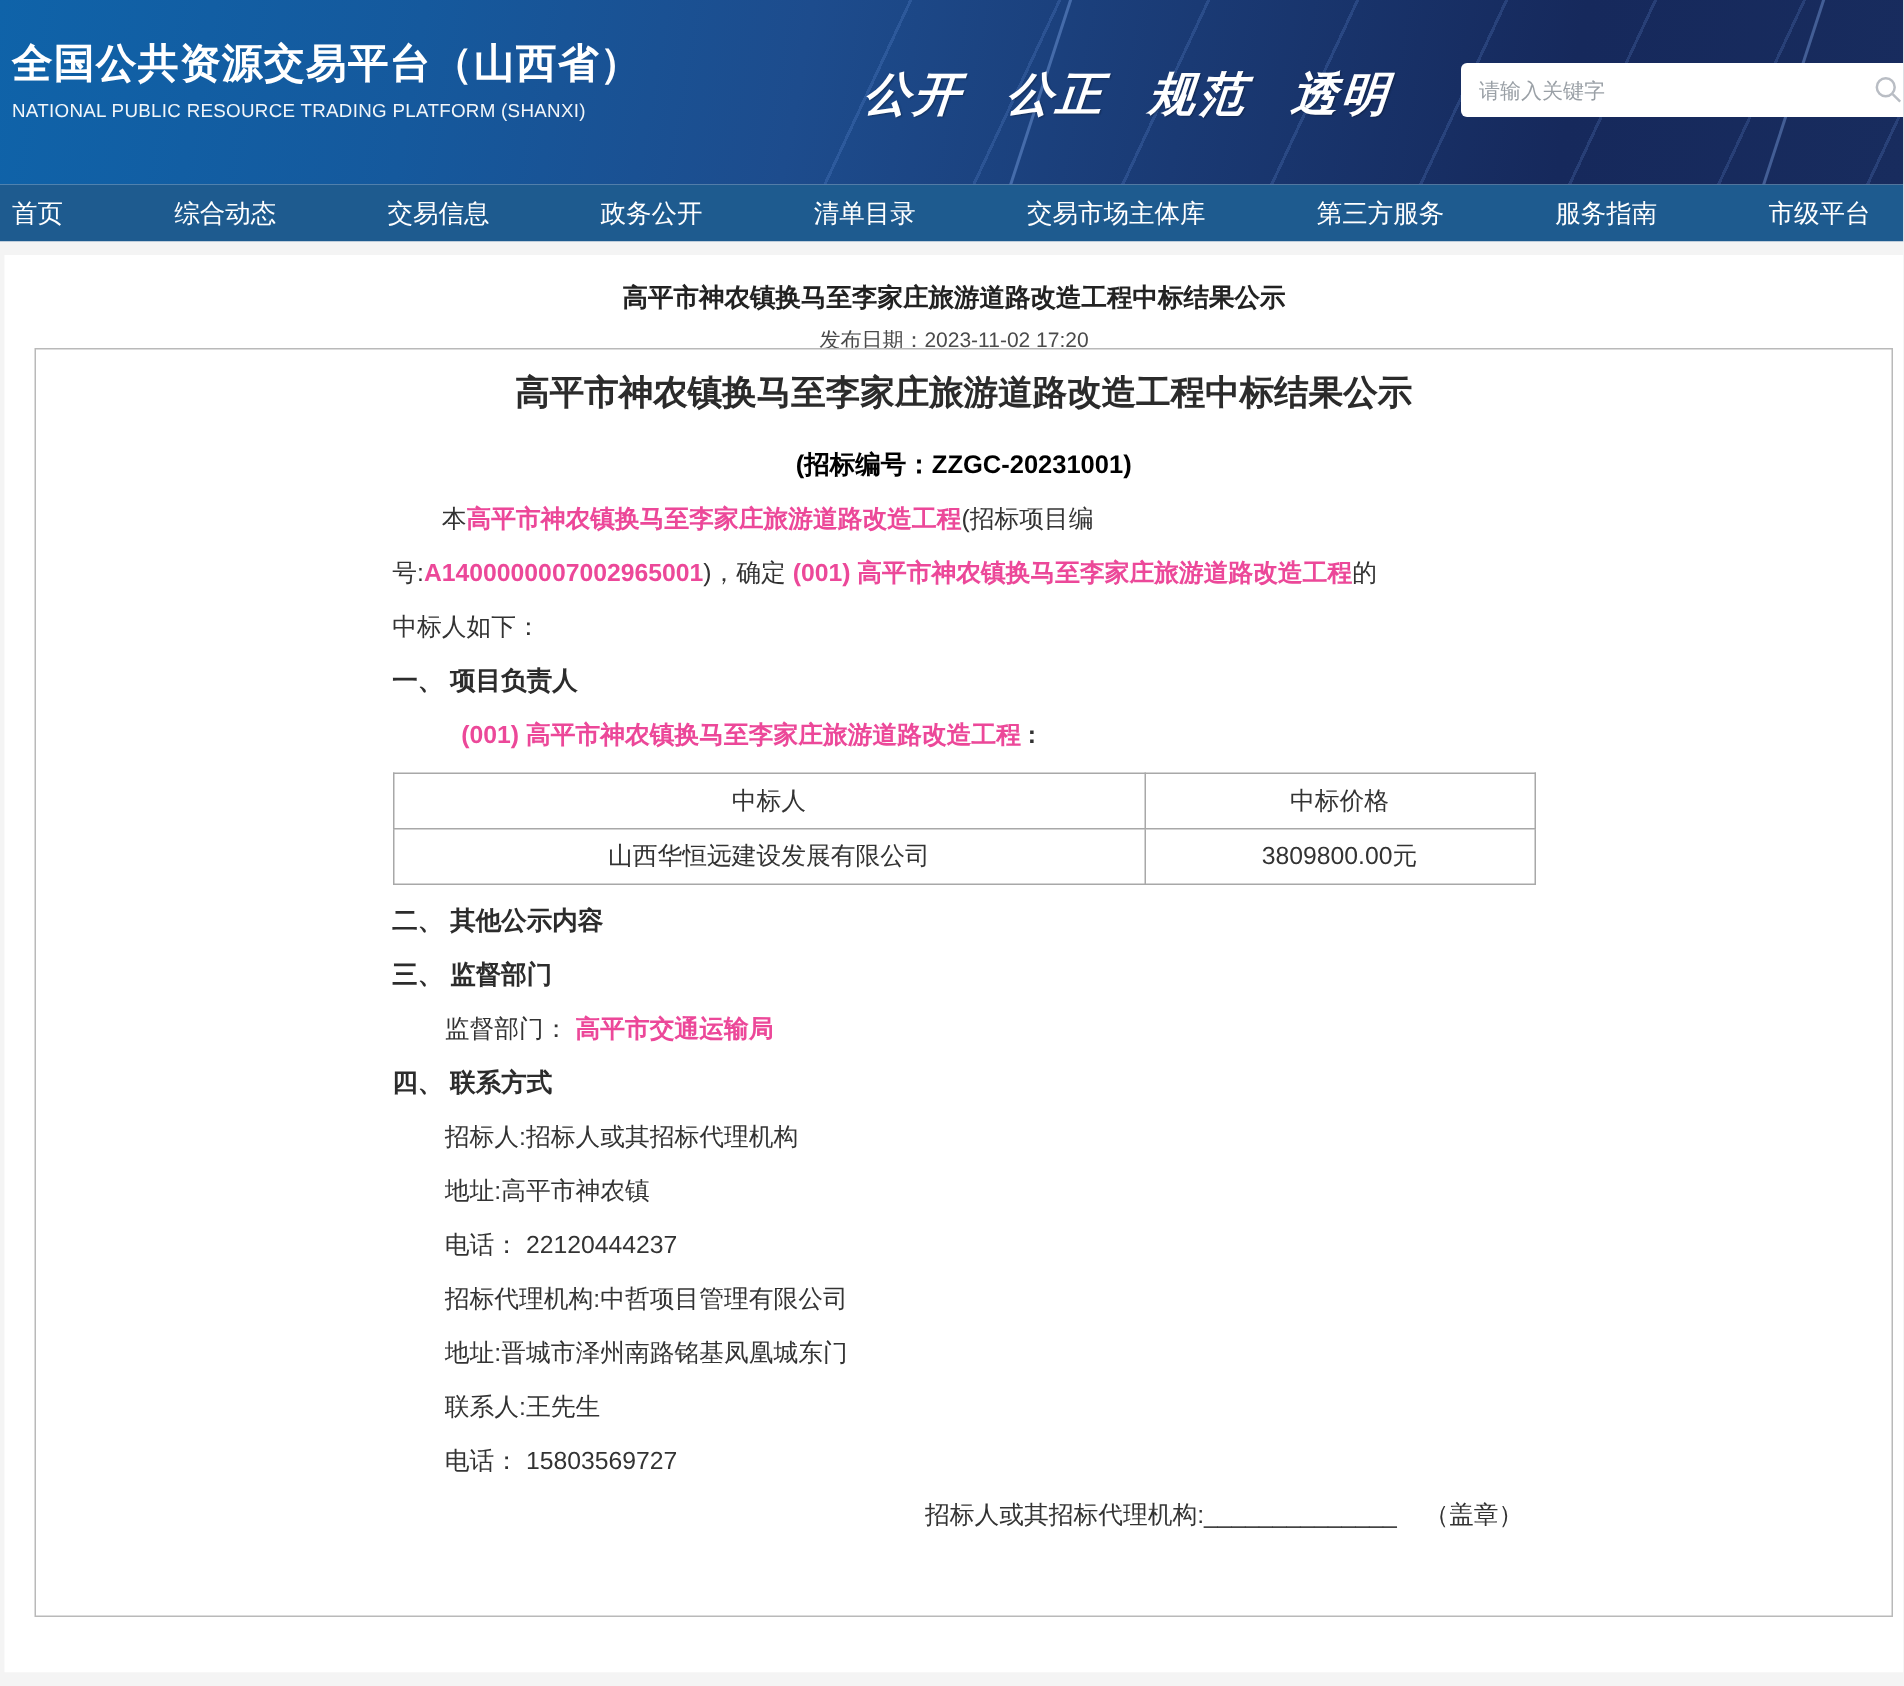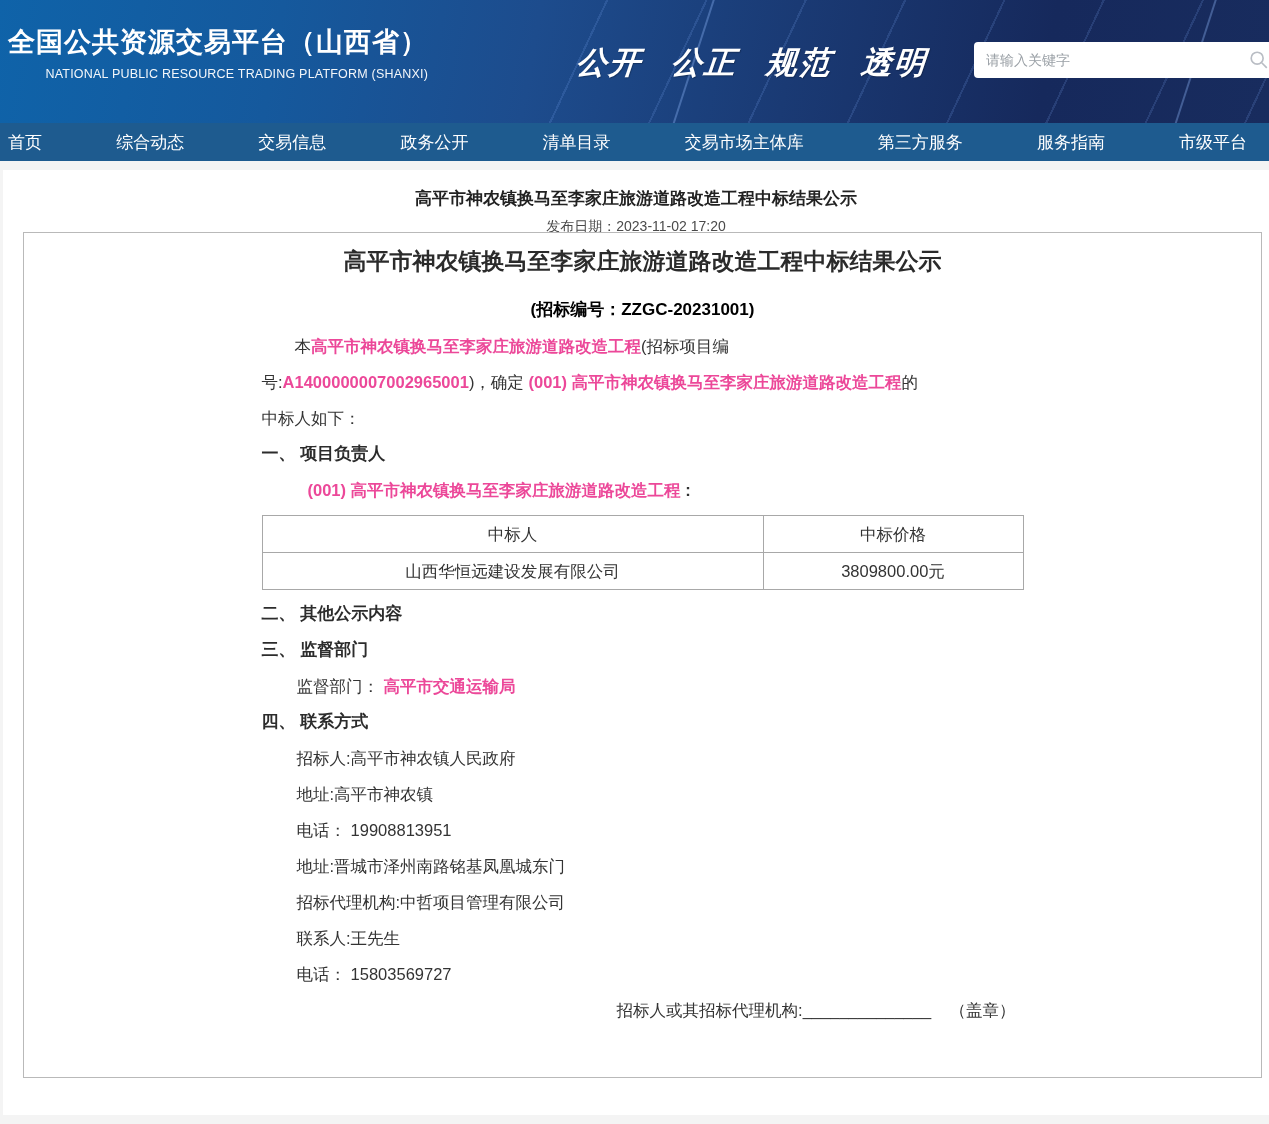--- a/index.html
+++ b/index.html
@@ -5,21 +5,21 @@
   * { margin:0; padding:0; box-sizing:border-box; }
   body { background:#e9e9e9; font-family:"Liberation Sans","DejaVu Sans",sans-serif; }
   .page { position:relative; width:1269px; height:1124px; background:#f4f4f4; overflow:hidden; }
 
   
   .hdr { position:absolute; top:0; left:0; width:1269px; height:123px; overflow:hidden;
          background:linear-gradient(100deg,#0f63a9 0%,#15599d 22%,#1d4c8d 42%,#1a3a74 62%,#16295c 82%,#182c5e 100%); }
   .hdr-pattern { position:absolute; right:0; top:0; width:760px; height:123px; pointer-events:none;
          background:repeating-linear-gradient(115deg, transparent 0 88px, rgba(130,175,255,.16) 88px 90px); }
   .hdr-line { position:absolute; top:-30px; width:2px; height:200px; background:rgba(150,190,255,.35); transform:rotate(18deg); }
-  .logo { position:absolute; left:8px; top:24px; color:#fff;text-align:right; }
+  .logo { position:absolute; left:8px; top:24px; color:#fff; }
   .logo-cn { font-size:27px; font-weight:bold; letter-spacing:1px; }
   .logo-en { font-size:12.5px; margin-top:7px; letter-spacing:.2px; opacity:.95; }
   .slogan { position:absolute; left:576px; top:42px; display:flex; gap:29px; color:#fff;
             font-size:31px; font-weight:900; font-style:italic; letter-spacing:2px;
             transform:skewX(-5deg); text-shadow:1px 1px 1px rgba(0,0,0,.25); }
   .search { position:absolute; left:974px; top:42px; width:300px; height:36px; background:#fff;
             border-radius:4px; display:flex; align-items:center; }
   .search input { flex:1; border:none; outline:none; background:transparent; margin:0 34px 0 12px;
             font-size:14px; color:#333; font-family:inherit; }
   .search input::placeholder { color:#9aa0a6; }
@@ -126,25 +126,25 @@
             </tr>
           </tbody>
         </table>
 
         <h3 class="sec">二、 其他公示内容</h3>
 
         <h3 class="sec">三、 监督部门</h3>
         <p class="ind supervisor"><span>监督部门： </span><b>高平市交通运输局</b></p>
 
         <h3 class="sec">四、 联系方式</h3>
-        <p class="ind">招标人:高平市神农镇人民政府</p>
+        <p class="ind">招标人:招标人或其招标代理机构</p>
         <p class="ind">地址:高平市神农镇</p>
-        <p class="ind">电话： 19908813951</p>
+        <p class="ind">电话： 22120444237</p>
+        <p class="ind">招标代理机构:中哲项目管理有限公司</p>
         <p class="ind">地址:晋城市泽州南路铭基凤凰城东门</p>
-        <p class="ind">招标代理机构:中哲项目管理有限公司</p>
         <p class="ind">联系人:王先生</p>
         <p class="ind">电话： 15803569727</p>
 
         <p class="sig">招标人或其招标代理机构:______________    （盖章）</p>
       </div>
     </div>
   </main>
 
   <footer class="footer-strip"></footer>
 </div>

